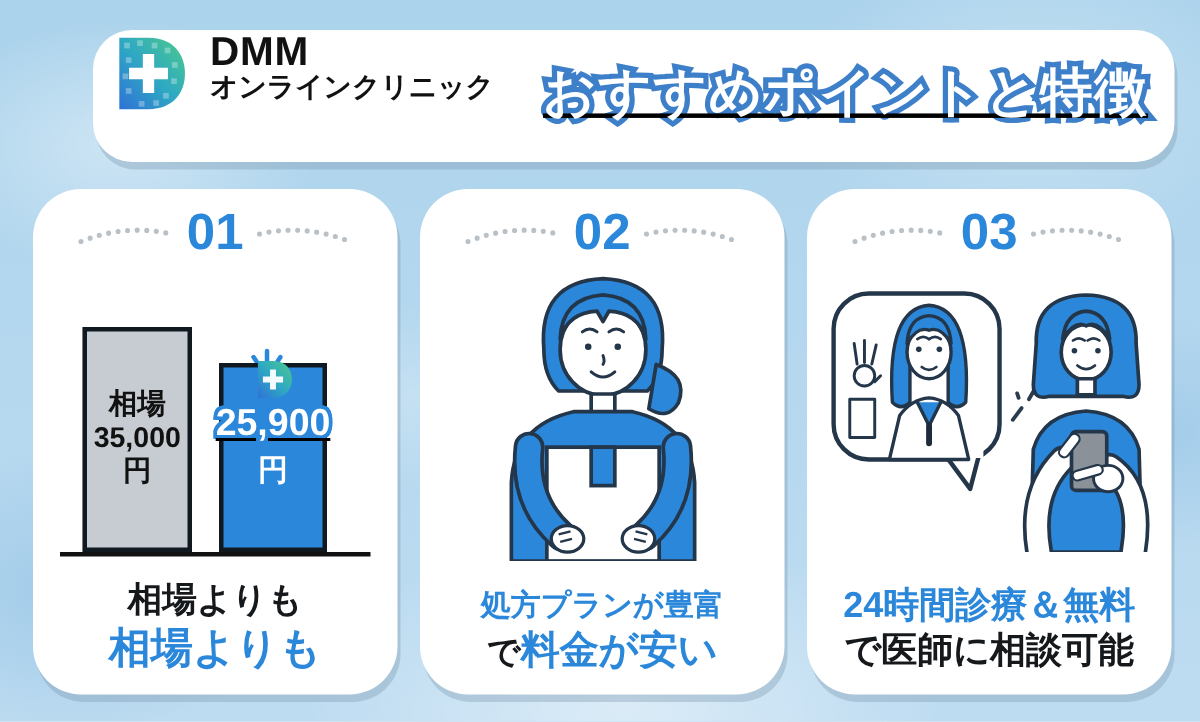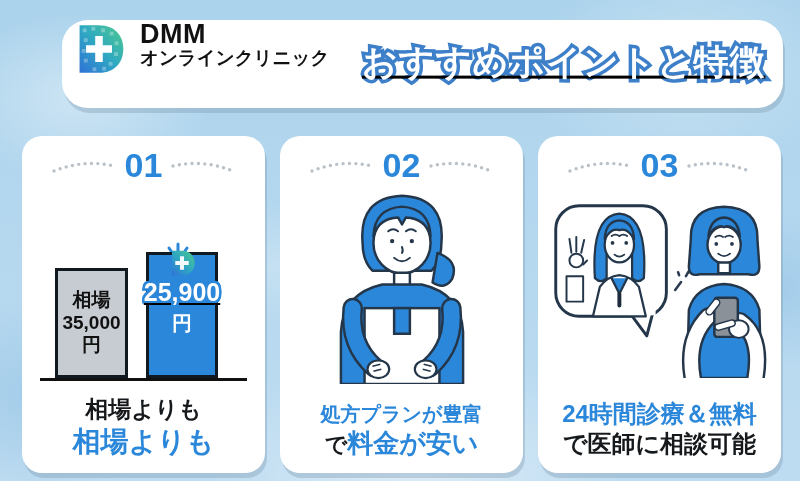--- a/index.html
+++ b/index.html
@@ -35,37 +35,37 @@
   .outlined{ position:relative; display:inline-block;text-decoration:underline; }
   .outlined .stroke{
     position:absolute; left:0; top:0; color:#3d80c9;
     -webkit-text-stroke:7px #3d80c9;
     text-shadow:3px 0 0 #3d80c9,-3px 0 0 #3d80c9,0 3px 0 #3d80c9,0 -3px 0 #3d80c9,
                 2px 2px 0 #3d80c9,-2px 2px 0 #3d80c9,2px -2px 0 #3d80c9,-2px -2px 0 #3d80c9;
   }
   .outlined .fill{ position:relative; color:#fff; }
   
   .card{
-    position:absolute; top:136px; width:243px; height:337px;
-    background:#fff; border-radius:20px;
+    position:absolute; top:126px; width:243px; height:337px;
+    background:#fff; border-radius:32px;
     box-shadow:2px 5px 0 rgba(120,148,172,.35);
   }
   .card1{ left:22px; } .card2{ left:280px; } .card3{ left:538px; }
   .num-row{
     position:absolute; top:12px; left:0; width:100%;
     display:flex; justify-content:center; align-items:center; gap:8px;
   }
   .num{ font-size:34px; font-weight:bold; color:#2b87da; line-height:1; }
   .arc{ width:66px; height:18px; }
   
   .chart{ position:absolute; left:0; top:56px; width:243px; height:189px; }
   .baseline{ position:absolute; left:18px; right:18px; bottom:0; height:3px; background:#111; }
   .bar{ position:absolute; bottom:3px; border:3px solid #101820; }
   .bar-market{
-    left:33px; width:73px; height:110px; background:#c6ccd1;
+    left:33px; width:73px; height:150px; background:#c6ccd1;
     display:flex; flex-direction:column; justify-content:center; align-items:center;
     font-weight:bold; color:#111; font-size:19px; line-height:1.18;
   }
   .bar-dmm{ left:124px; width:72px; height:126px; background:#2b87da; overflow:visible; }
   .bar-logo{ position:absolute; left:50%; top:-7px; transform:translateX(-50%); width:28px; height:30px; }
   .price-wrap{ position:absolute; left:50%; top:23px; transform:translateX(-50%); white-space:nowrap;
                font-size:25px; font-weight:bold; }
   .price-wrap .stroke{
     -webkit-text-stroke:5px #2b87da; color:#2b87da;
     text-shadow:2px 0 0 #2b87da,-2px 0 0 #2b87da,0 2px 0 #2b87da,0 -2px 0 #2b87da,

